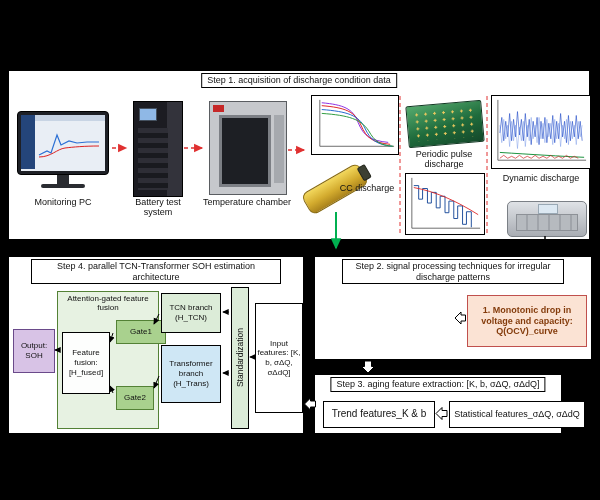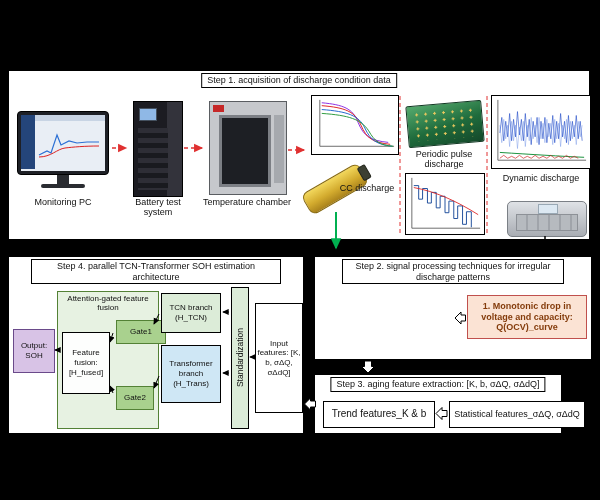--- a/index.html
+++ b/index.html
@@ -60,21 +60,21 @@
   .s4-gate2{left:58px;top:94px;width:38px;height:24px;background:#a9d18e;border-color:#538135;}
   .s4-tcn{left:152px;top:36px;width:60px;height:40px;background:#dcecd8;}
   .s4-trans{left:152px;top:88px;width:60px;height:58px;background:#cfe7f5;}
   .s4-std{left:222px;top:30px;width:18px;height:142px;background:#dcecd8;}
   .s4-std span{writing-mode:vertical-rl;transform:rotate(180deg);font-size:8.5px;}
   .s4-input{left:246px;top:46px;width:48px;height:110px;background:#fff;}
 
   
   .peach{background:#fbe3d4;border:1px solid #c0504d;color:#843c0c;font-weight:bold;font-size:9px;}
   .s2-box2{left:6px;top:38px;width:134px;height:58px;}
-  .s2-box1{left:152px;top:38px;width:120px;height:44px;}
+  .s2-box1{left:152px;top:38px;width:120px;height:52px;}
   .s3-trend{left:8px;top:26px;width:112px;height:27px;font-size:10px;}
   .s3-stat{left:134px;top:26px;width:136px;height:27px;font-size:9px;}
 </style>
 </head>
 <body>
 
 <div class="canvas">
 
   <section class="frame step1">
     <div class="steptitle s1title">Step 1. acquisition of discharge condition data</div>

